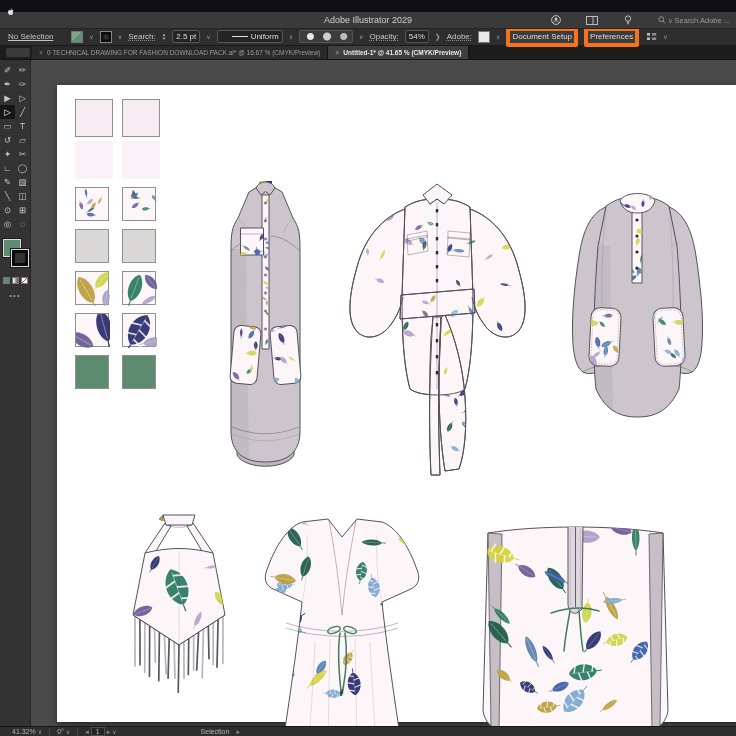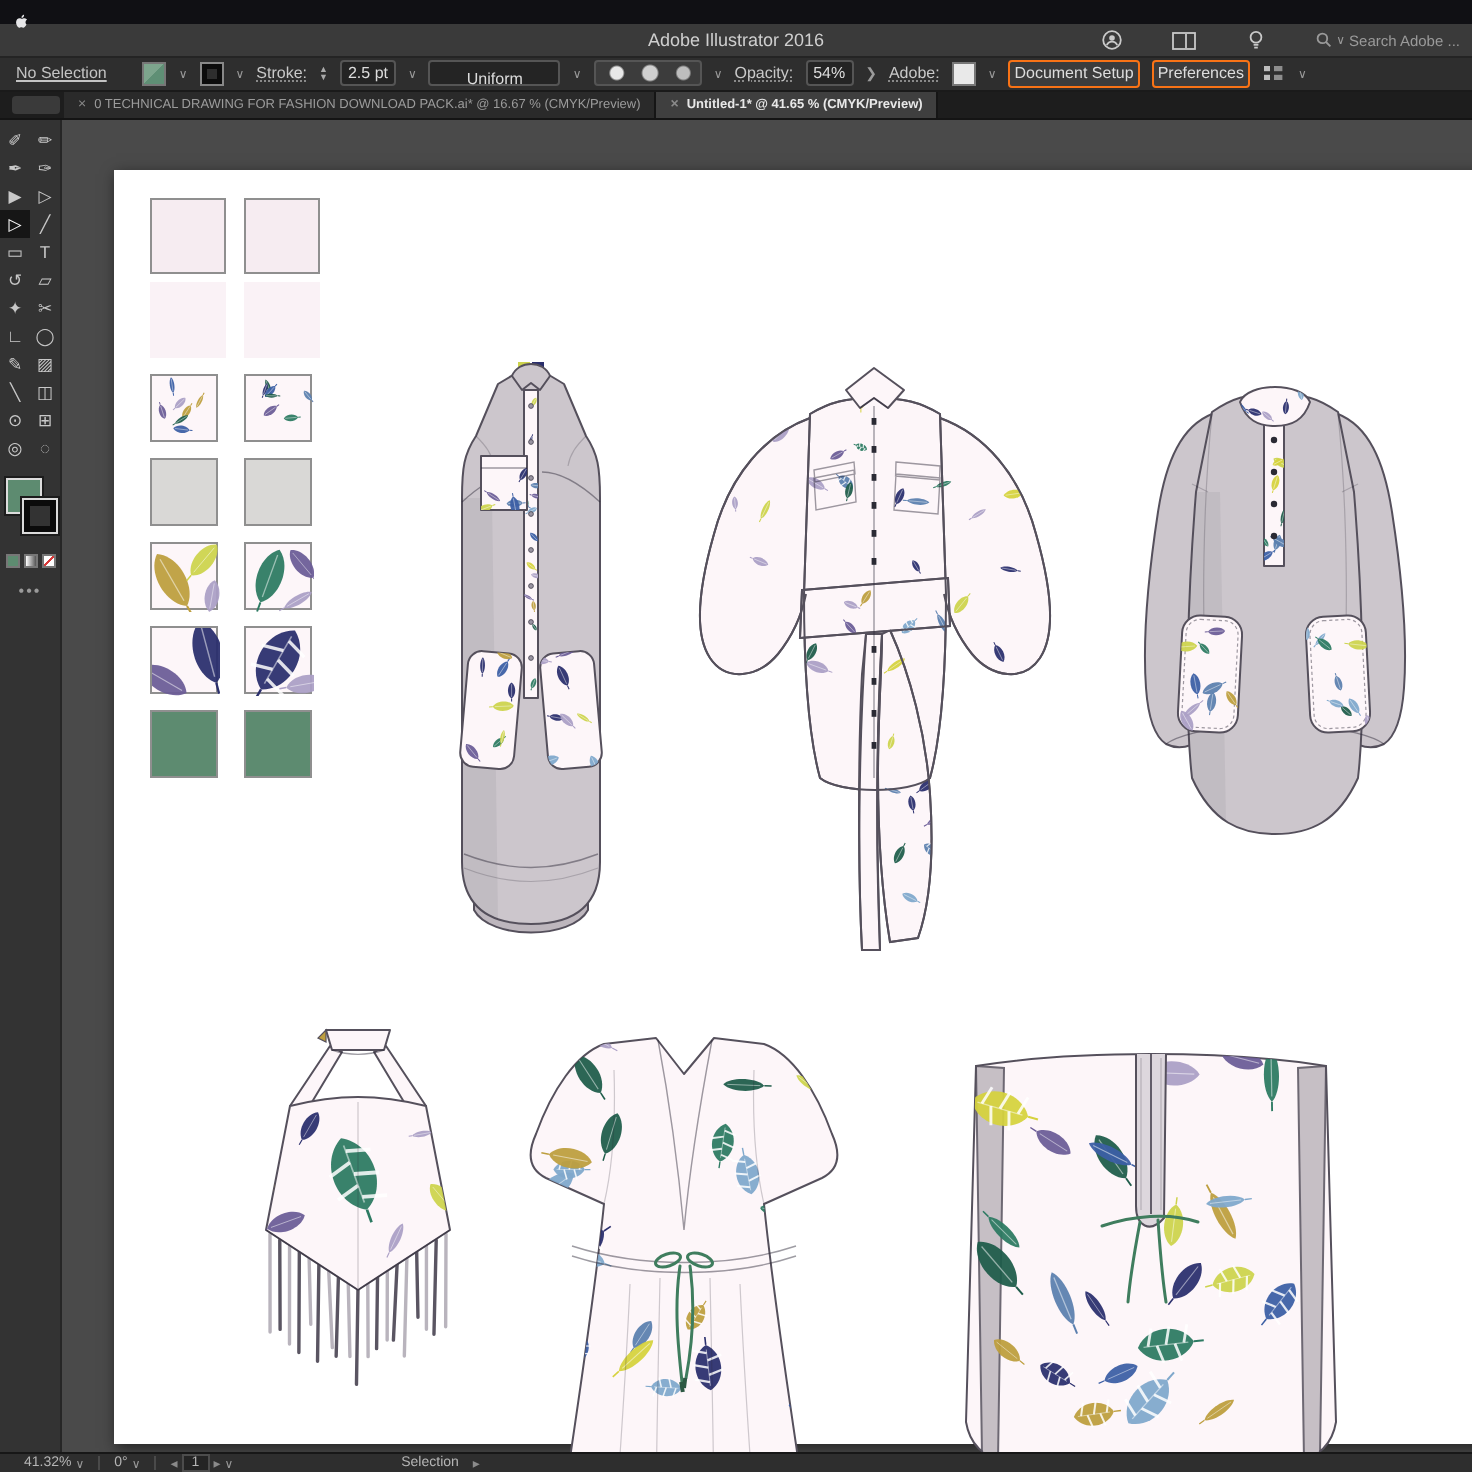--- a/index.html
+++ b/index.html
@@ -24,27 +24,27 @@
     box-sizing:border-box;z-index:48;font-size:8px;color:#c9c9c9;white-space:nowrap;}
   .cb-label{color:#c3c3c3;text-decoration:underline;}
   .cb-link{color:#c9c9c9;text-decoration:underline dotted rgba(200,200,200,.6);}
   .swatch-sm{width:12px;height:12px;border:1px solid #777;box-sizing:border-box;display:inline-block;}
   .fill-sm{background:linear-gradient(135deg,#7da58d 0 50%, #5f8f75 50% 100%);}
   .stroke-sm{background:#2e2e2e;border:1px solid #888;box-shadow:inset 0 0 0 2.5px #0c0c0c;}
   .chev{font-size:6px;color:#9a9a9a;}
   .cb-field{background:#242424;border:1px solid #555;border-radius:2px;height:11px;line-height:11px;
     padding:0 3px;color:#ddd;font-size:8px;display:inline-flex;align-items:center;gap:3px;}
   .stepper{display:inline-flex;flex-direction:column;font-size:4.5px;color:#aaa;line-height:3.5px;}
-  .line-widget{width:58px;justify-content:space-between;flex-direction:column;}
+  .line-widget{width:58px;justify-content:flex-end;}
   .line-glyph{display:inline-block;width:16px;height:1.5px;background:#dedede;}
   .brush-widget{width:52px;height:11px;background:#3c3c3c;border:1px solid #555;border-radius:2px;
     background-image:radial-gradient(circle at 20% 50%, #e8e8e8 0 3px, transparent 4px),
                      radial-gradient(circle at 52% 50%, #cfcfcf 0 3.5px, transparent 4.5px),
                      radial-gradient(circle at 84% 50%, #bdbdbd 0 3px, transparent 4px);}
-  .cb-button{height:12px;border:1px solid #f97316;border-radius:2px;background:#3c3c3c;color:#ddd;
+  .cb-button{height:12px;border:4px solid #f97316;border-radius:2px;background:#3c3c3c;color:#ddd;
     font-size:8px;display:inline-flex;align-items:center;padding:0 2px;}
   .expander{color:#9a9a9a;font-size:7px;}
   
   .tab-bar{position:absolute;left:0;top:46px;width:736px;height:13px;background:var(--tabbar-bg);
     display:flex;align-items:flex-end;z-index:47;border-bottom:1px solid #141414;}
   .tab-stub{width:24px;height:9px;background:#3a3a3a;border-radius:2px;margin:0 2px 2px 6px;}
   .doc-tab{height:13px;display:flex;align-items:center;gap:4px;padding:0 7px;font-size:6.5px;
     border-right:1px solid #151515;white-space:nowrap;}
   .doc-tab .close{font-size:7px;color:#8a8a8a;}
   .doc-tab.inactive{background:var(--tab-inactive-bg);color:#9b9b9b;}
@@ -95,21 +95,21 @@
 
   <div class="menu-bar">
     <span class="apple">
       <svg width="8" height="8" viewBox="0 0 10 10">
           <path fill="#e6e6e8" d="M7.2 5.3c0-1.2 1-1.8 1-1.8S7.6 2.6 6.5 2.6c-.7 0-1.2.4-1.5.4-.3 0-.9-.4-1.5-.4C2.3 2.6 1.3 3.6 1.3 5.2c0 1.7 1.2 3.4 2 3.4.4 0 .7-.3 1.3-.3.6 0 .8.3 1.3.3.8 0 1.8-1.6 1.9-2.2-.1 0-.6-.4-.6-1.1zM5.9 1.8c.3-.4.5-.9.4-1.4-.4 0-.9.3-1.2.7-.3.3-.5.9-.4 1.3.5.1.9-.2 1.2-.6z"></path>
         </svg>
     </span>
   </div>
 
   <div class="title-bar">
-    <div class="app-title">Adobe Illustrator 2016</div>
+    <div class="app-title">Adobe Illustrator 2029</div>
     <div class="title-right">
       <span class="tb-ico">
         <svg width="10" height="10" viewBox="0 0 10 10">
             <circle cx="5" cy="5" r="4.4" fill="none" stroke="#c9c9c9" stroke-width=".9"></circle>
             <circle cx="5" cy="4" r="1.4" fill="#c9c9c9"></circle>
             <path d="M2.4 7.6c.5-1.2 1.5-1.8 2.6-1.8s2.1.6 2.6 1.8" fill="none" stroke="#c9c9c9" stroke-width=".9"></path>
           </svg>
       </span>
       <span class="tb-ico">
         <svg width="12" height="9" viewBox="0 0 12 9">
@@ -135,21 +135,21 @@
     </div>
   </div>
 
   <div class="control-bar">
     <span class="cb-label">No Selection</span>
     <span style="width:6px;"></span>
     <span class="swatch-sm fill-sm"></span>
     <span class="chev">∨</span>
     <span class="swatch-sm stroke-sm"></span>
     <span class="chev">∨</span>
-    <span class="cb-link">Stroke:</span>
+    <span class="cb-link">Search:</span>
     <span class="stepper">
         <span>▲</span>
         <span>▼</span>
       </span>
     <span class="cb-field">
         <span>2.5 pt</span>
       </span>
     <span class="chev">∨</span>
     <span class="cb-field line-widget">
       <span class="line-glyph"></span>

